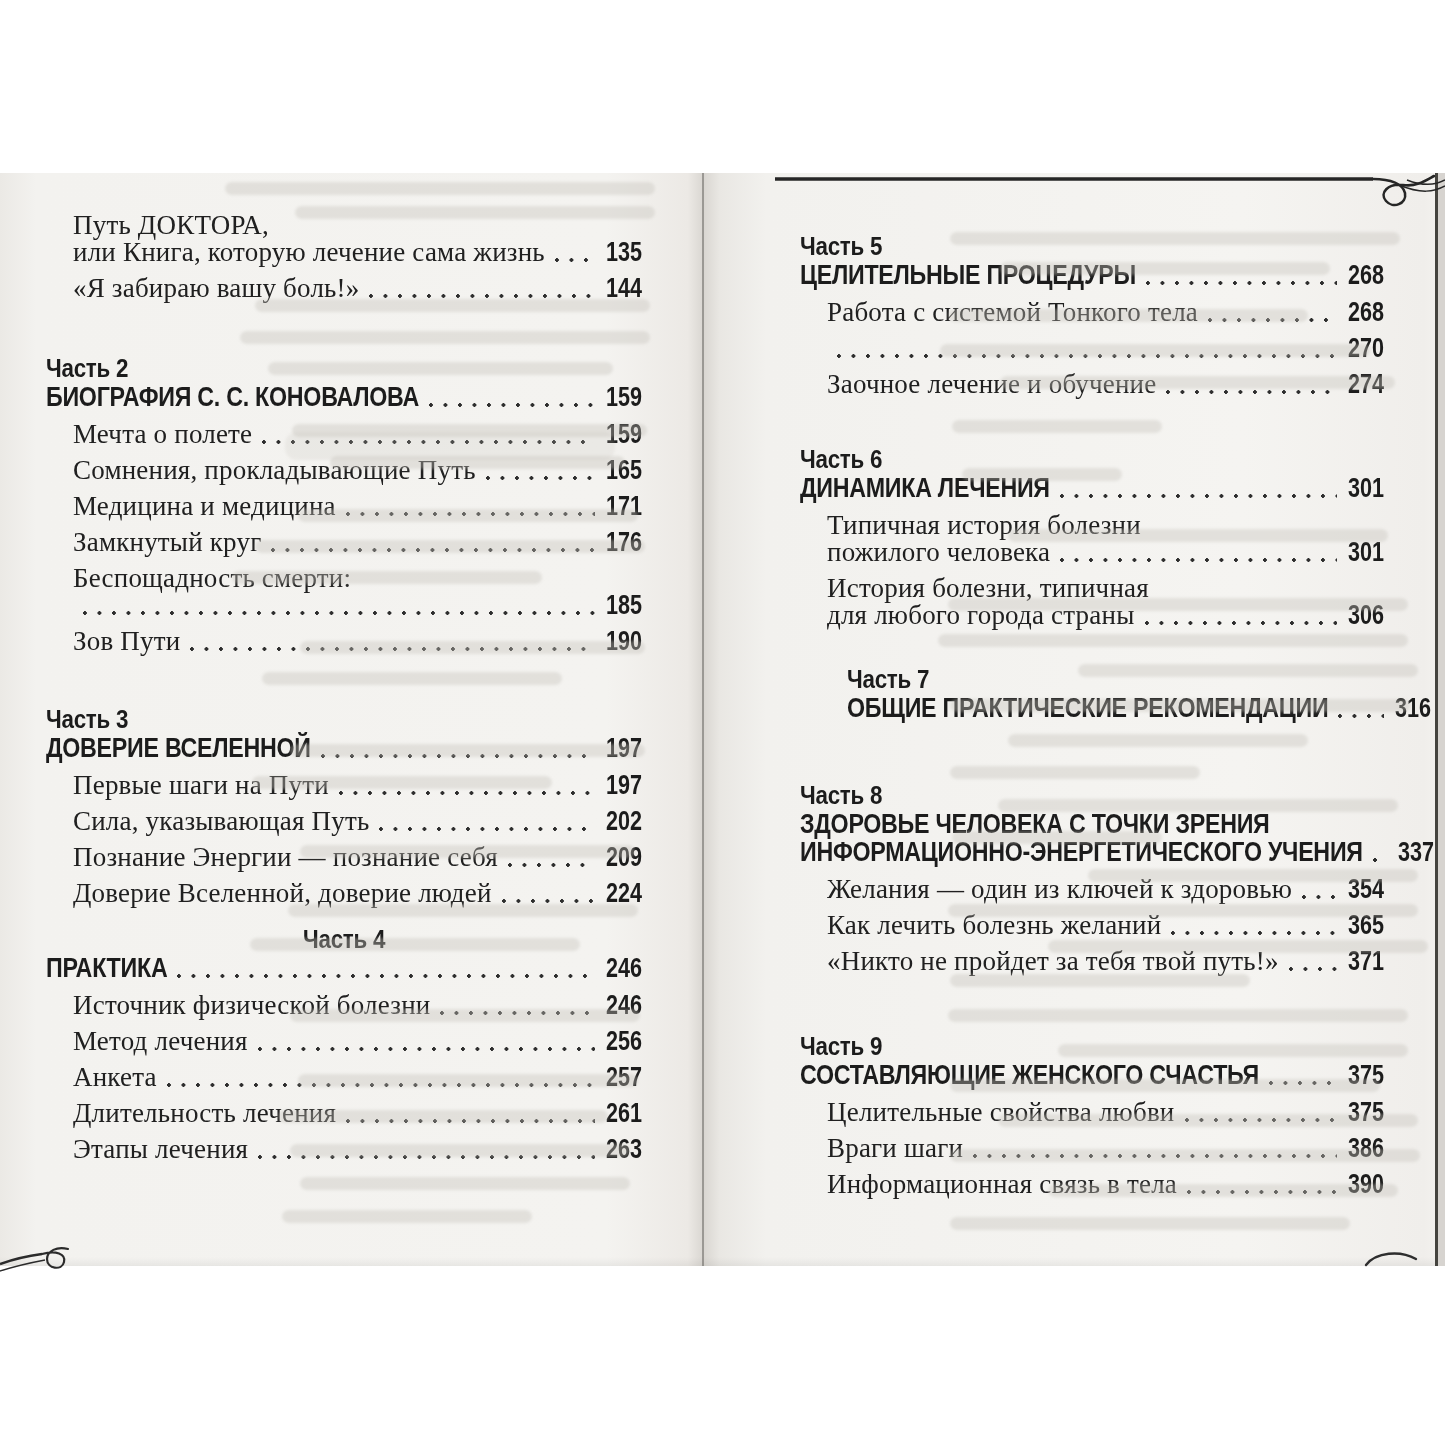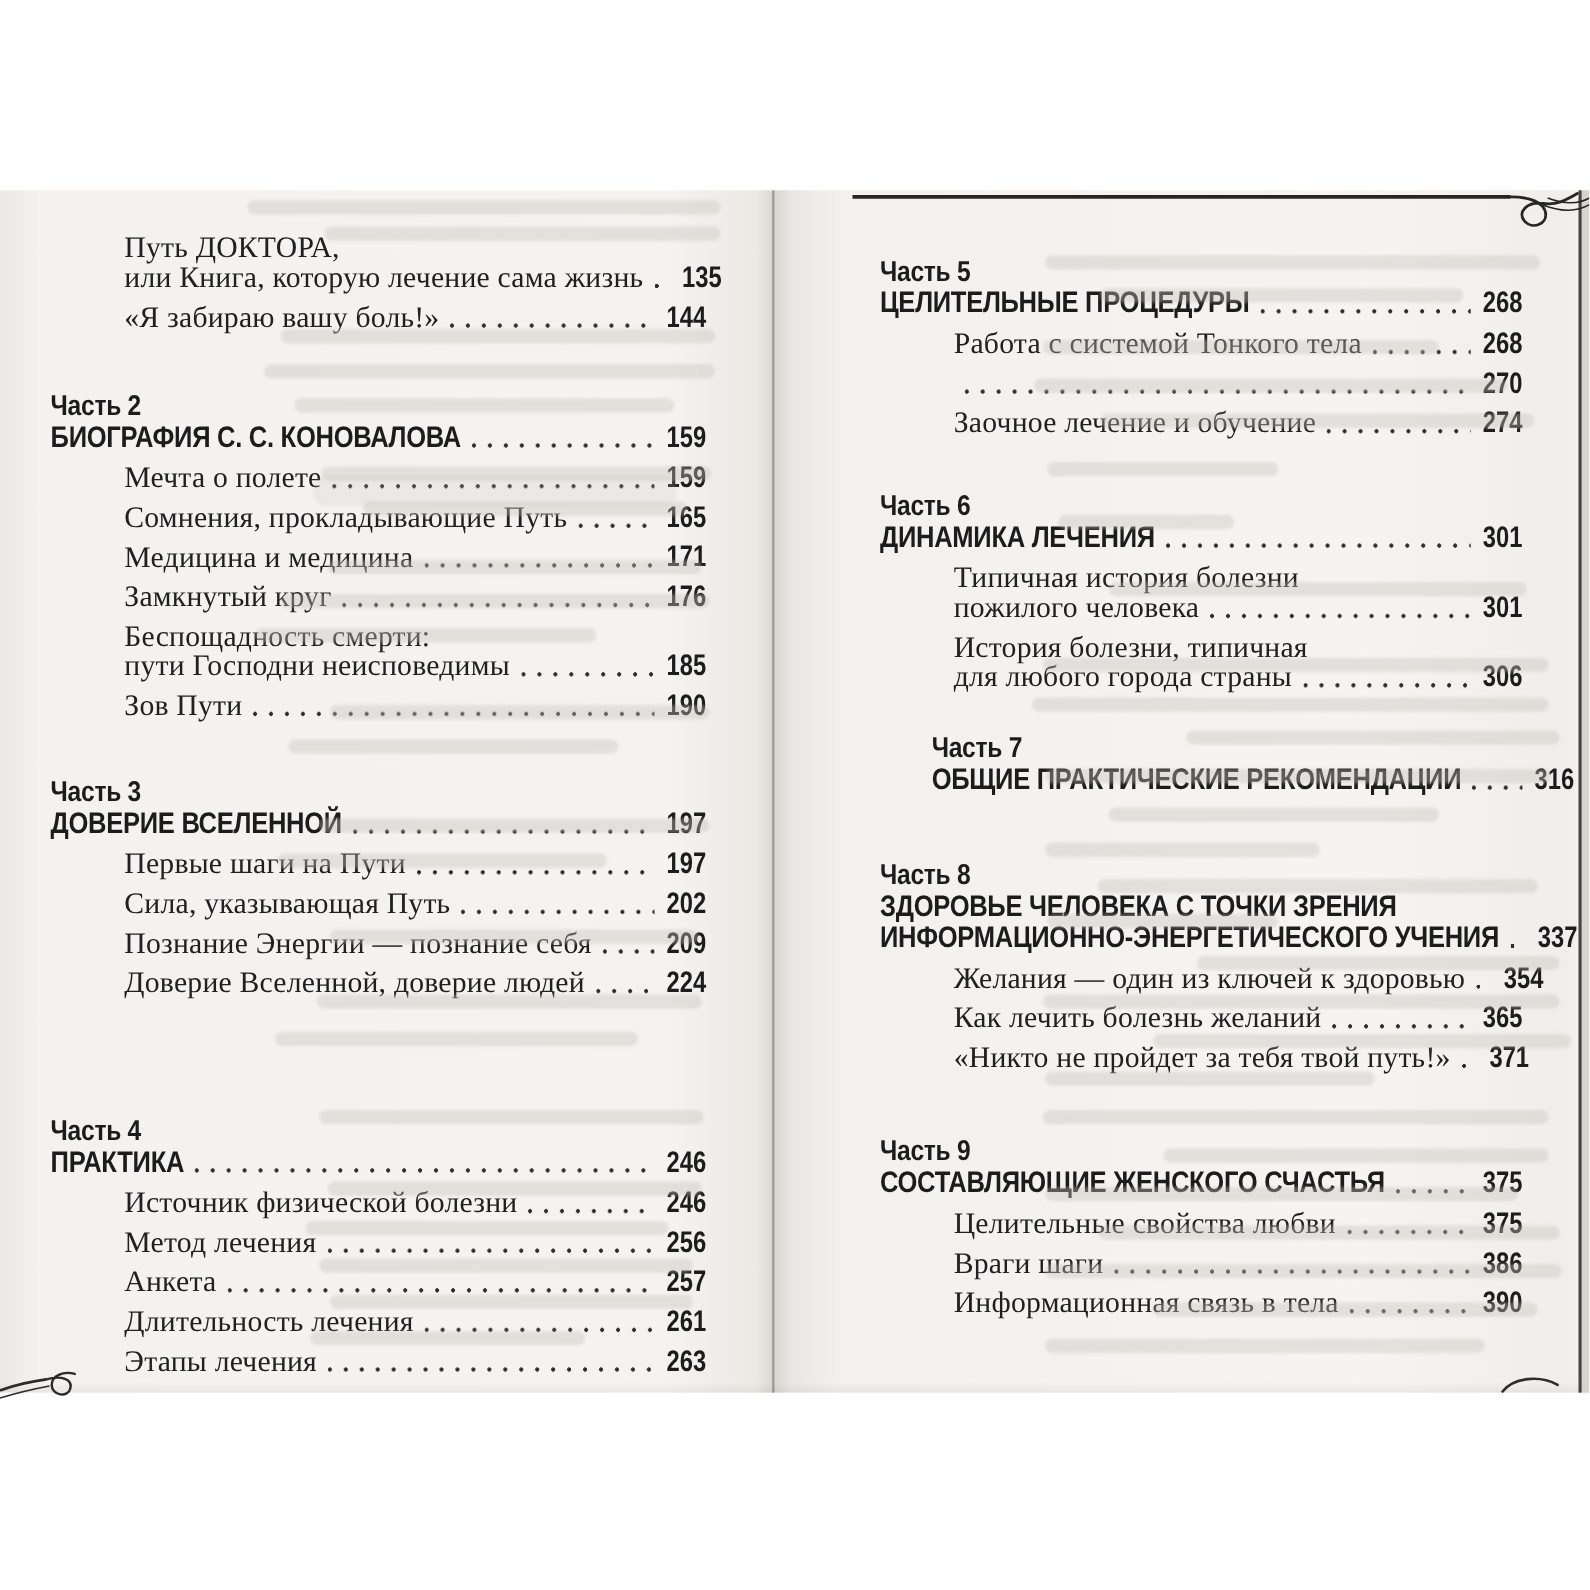--- a/index.html
+++ b/index.html
@@ -14,21 +14,21 @@
   .crease{position:absolute;left:702px;top:173px;width:2px;height:1093px;
     background:rgba(92,90,86,.5);filter:blur(.4px);}
   .edge-line{position:absolute;left:1435px;top:173px;width:3px;height:1093px;background:#45443f;}
   .edge-out{position:absolute;left:1438px;top:173px;width:7px;height:1093px;background:#d7d4d0;}
   
   .ghost{position:absolute;height:13px;border-radius:7px;background:#c5c2bb;opacity:.38;filter:blur(1.4px);}
   .ghost.big{height:28px;opacity:.2;border-radius:12px;}
   
   .sec{position:absolute;}
   .items{padding-left:27px;}
-  .entry{line-height:27px;margin-bottom:9px;font-size:27px;letter-spacing:.2px;margin-left:40px;}
+  .entry{line-height:27px;margin-bottom:9px;font-size:27px;letter-spacing:.2px;}
   .erow{display:flex;align-items:baseline;}
   .title{white-space:nowrap;}
   .part-label,.caps{font-family:"Liberation Sans", sans-serif;font-weight:700;color:#1c1c1c;}
   .part-label{font-size:26px;line-height:30px;letter-spacing:-.3px;}
   .caps{font-size:27px;line-height:28px;letter-spacing:-.3px;margin-bottom:10px;}
   .condense{display:inline-block;transform:scaleX(.86);transform-origin:0 75%;white-space:nowrap;}
   .page-num{font-family:"Liberation Sans", sans-serif;font-weight:700;font-size:27px;color:#1c1c1c;
     display:inline-block;transform:scaleX(.8);transform-origin:100% 75%;letter-spacing:0;}
   .leader{flex:1 1 auto;height:4px;align-self:flex-end;margin:0 2px 4px 10px;
     background-image:radial-gradient(circle at 2px 2px,#2e2e2e 1.7px,rgba(0,0,0,0) 1.9px);
@@ -115,21 +115,20 @@
           <div class="entry">
             <div class="erow">
               <span class="title">Замкнутый круг</span>
               <span class="leader"></span>
               <span class="page-num">176</span>
             </div>
           </div>
           <div class="entry">
             <div><span class="title">Беспощадность смерти:</span></div>
             <div class="erow">
-              <span class="title">пути Господни неисповедимы</span>
               <span class="leader"></span>
               <span class="page-num">185</span>
             </div>
           </div>
           <div class="entry">
             <div class="erow">
               <span class="title">Зов Пути</span>
               <span class="leader"></span>
               <span class="page-num">190</span>
             </div>
@@ -169,21 +168,21 @@
           </div>
           <div class="entry">
             <div class="erow">
               <span class="title">Доверие Вселенной, доверие людей</span>
               <span class="leader"></span>
               <span class="page-num">224</span>
             </div>
           </div>
         </div>
       </div>
-      <div class="sec" style="left: 46px; top: 1012px; width: 596px;">
+      <div class="sec" style="left: 46px; top: 924px; width: 596px; text-align: center;">
         <div class="part-label"><span class="condense" style="margin-right: -13.44px;">Часть 4</span></div>
         <div class="caps">
           <div class="erow">
             <span class="title condense" style="margin-right: -19.74px;">ПРАКТИКА</span>
             <span class="leader"></span>
             <span class="page-num">246</span>
           </div>
         </div>
         <div class="items">
           <div class="entry">

